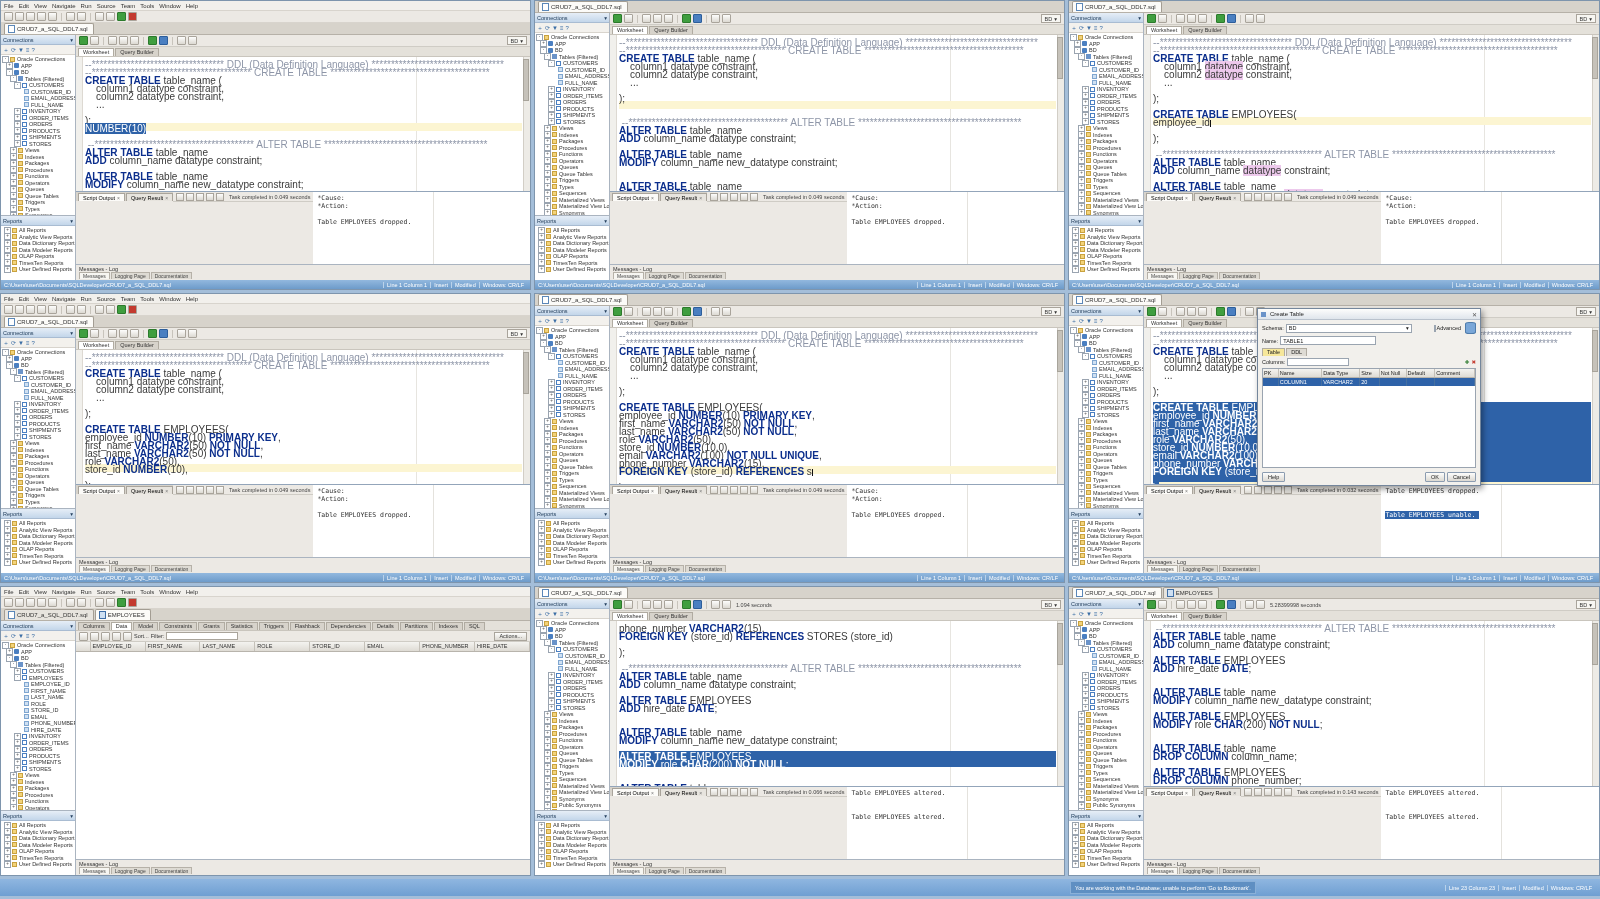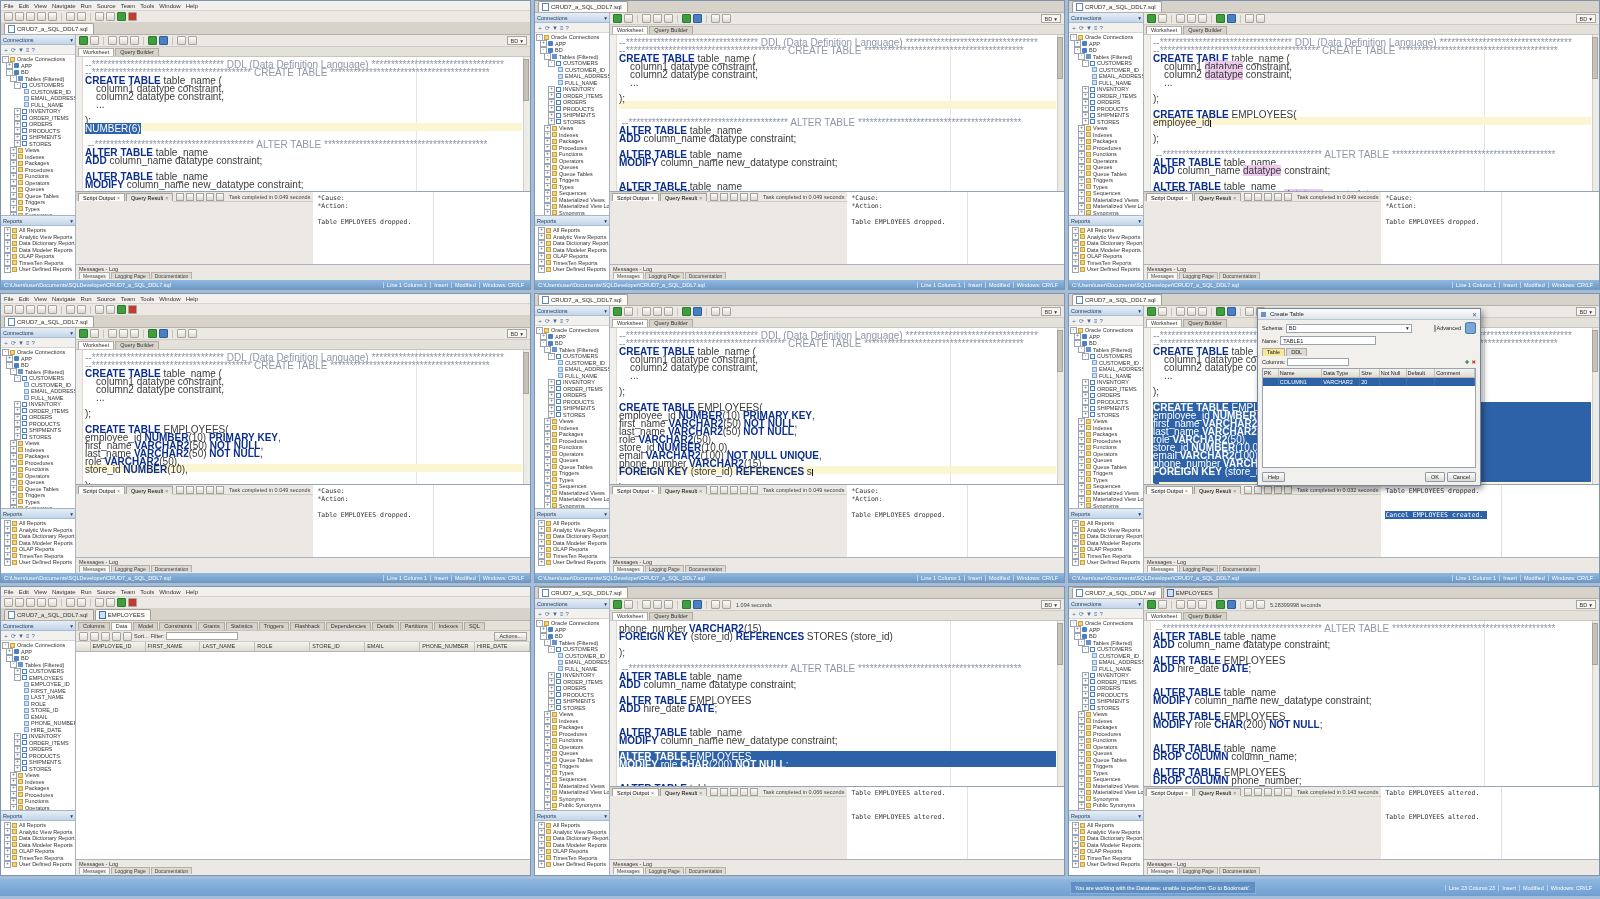--- a/index.html
+++ b/index.html
@@ -372,21 +372,21 @@
             <div class="eguide"></div>
             <div class="code">
               <div class="line"><span class="cm">--********************************** DDL (Data Definition Language) **********************************</span></div>
               <div class="line"><span class="cm">--***************************************** CREATE TABLE *****************************************</span></div>
               <div class="line"><span class="kw">CREATE</span> <span class="kw">TABLE</span> table_name (</div>
               <div class="line">    column1 datatype constraint,</div>
               <div class="line">    column2 datatype constraint,</div>
               <div class="line">    ...</div>
               <div class="line">&nbsp;</div>
               <div class="line">);</div>
-              <div class="line cur"><span class="isel">NUMBER(6)</span></div>
+              <div class="line cur"><span class="isel">NUMBER(10)</span></div>
               <div class="line">&nbsp;</div>
               <div class="line"><span class="cm"> --***************************************** ALTER TABLE ******************************************</span></div>
               <div class="line"><span class="kw">ALTER</span> <span class="kw">TABLE</span> table_name</div>
               <div class="line"><span class="kw">ADD</span> column_name datatype constraint;</div>
               <div class="line">&nbsp;</div>
               <div class="line"><span class="kw">ALTER</span> <span class="kw">TABLE</span> table_name</div>
               <div class="line"><span class="kw">MODIFY</span> column_name new_datatype constraint;</div>
               <div class="line">&nbsp;</div>
             </div>
             <div class="vscroll">
@@ -1915,21 +1915,21 @@
               </span>
             </div>
             <div class="out-tools">
               <span class="oti"></span>
               <span class="oti"></span>
               <span class="oti"></span>
               <span class="oti"></span>
               <span class="oti"></span>
               <span class="otask">Task completed in 0.032 seconds</span>
             </div>
-            <div class="out-body"><div class="oguide"></div><div class="oline">Table EMPLOYEES dropped.</div><div class="oline">&nbsp;</div><div class="oline">&nbsp;</div><div class="oline osel">Cancel EMPLOYEES created.</div></div>
+            <div class="out-body"><div class="oguide"></div><div class="oline">Table EMPLOYEES dropped.</div><div class="oline">&nbsp;</div><div class="oline">&nbsp;</div><div class="oline osel">Table EMPLOYEES unable.</div></div>
           </div>
           <div class="msgbar">
             <div class="msg-title">Messages - Log</div>
             <div class="msg-tabs">
               <span class="mtab active">Messages</span>
               <span class="mtab">Logging Page</span>
               <span class="mtab">Documentation</span>
             </div>
           </div>
         </div>

